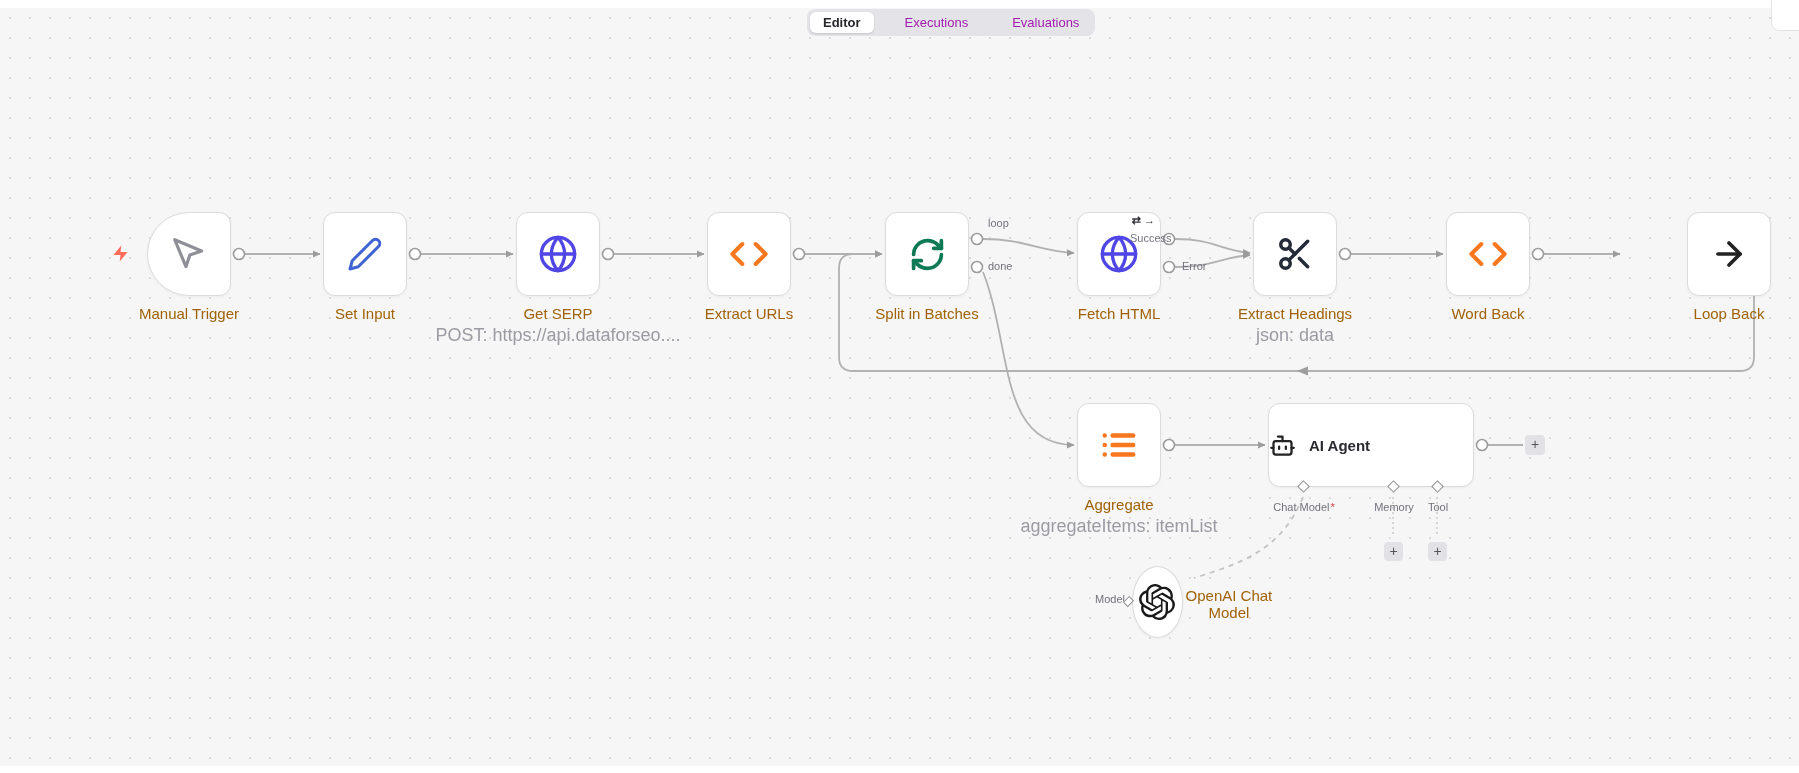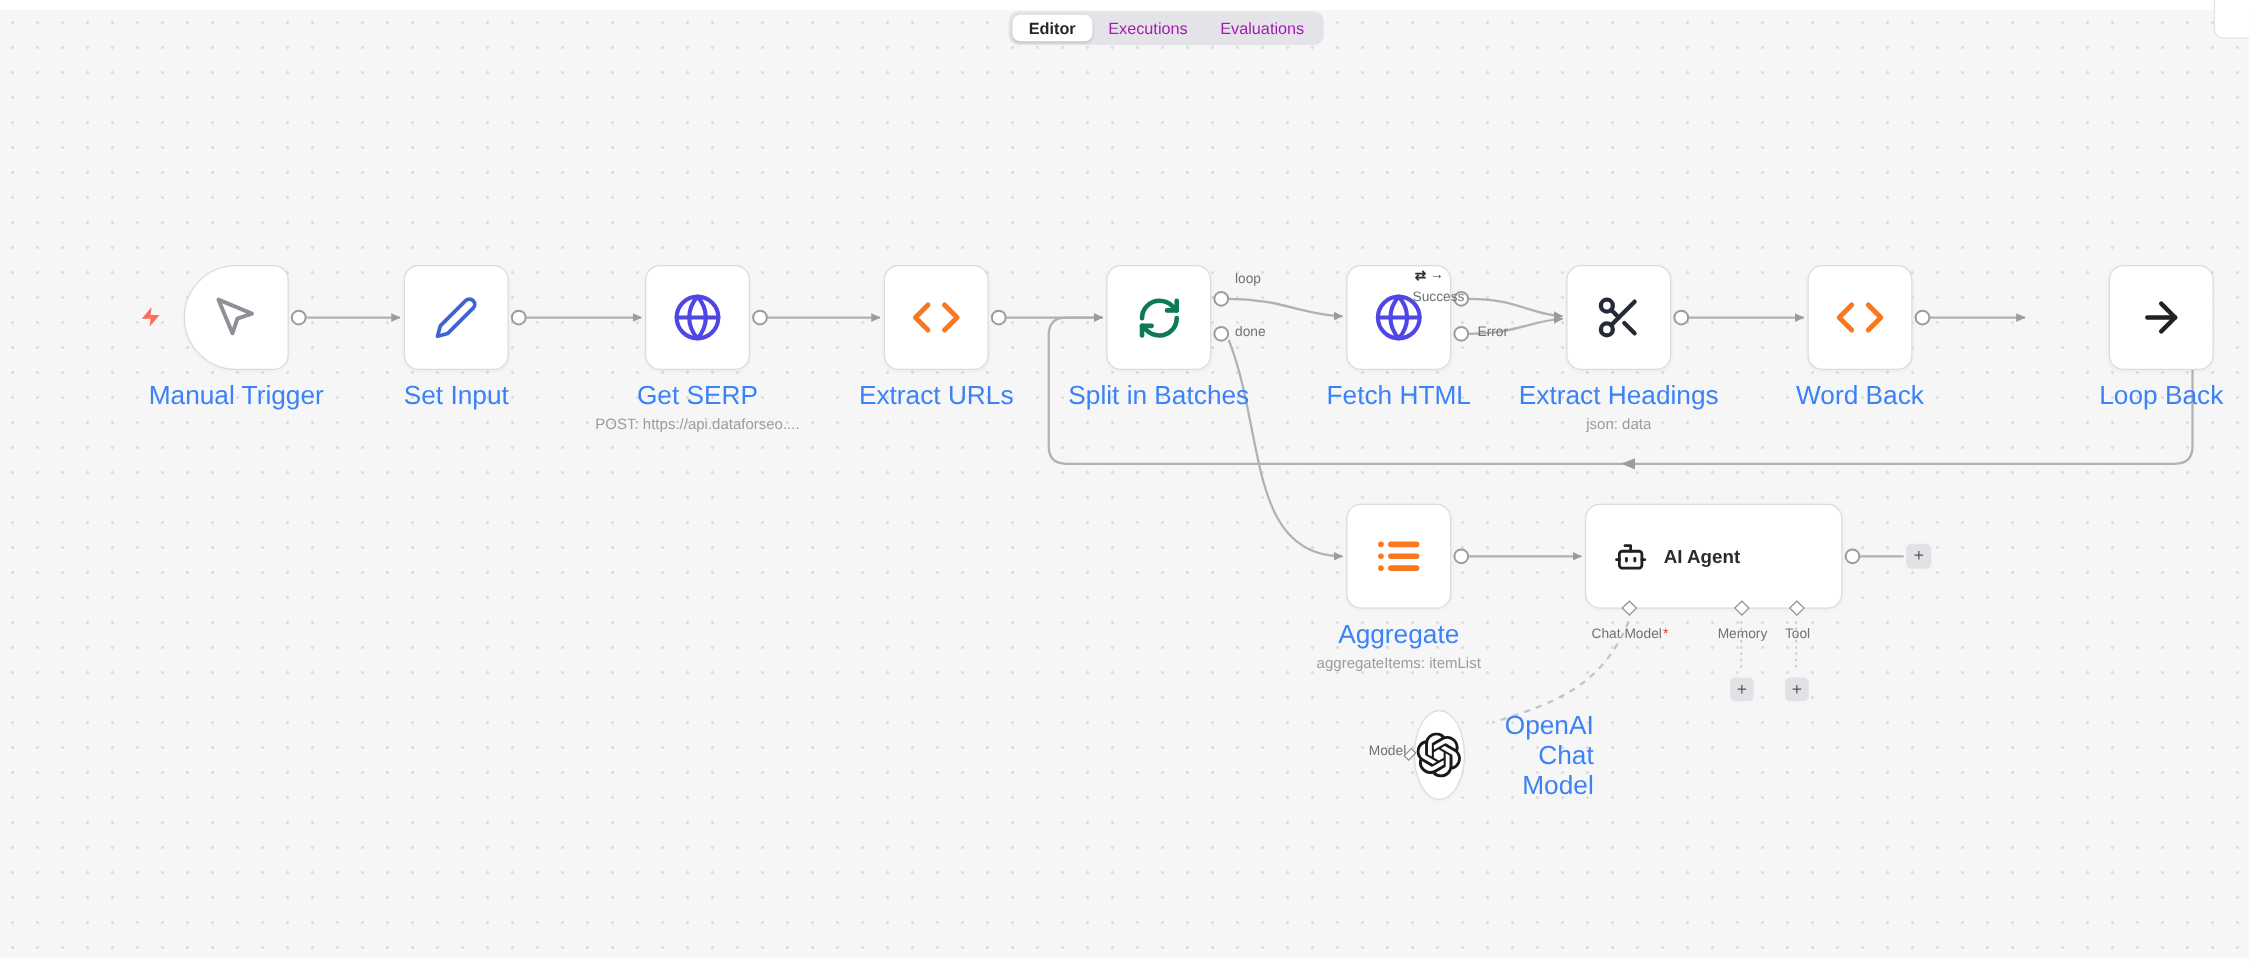--- a/index.html
+++ b/index.html
@@ -15,21 +15,21 @@
     background-size:20px 20px;
     z-index:0;
   }
   .wires{position:absolute;left:0;top:0;width:1799px;height:773px;z-index:1;}
   .wires path{pointer-events:stroke;}
 
   
   .tabbar{
     position:absolute;left:807px;top:9px;height:27px;z-index:10;
     background:#e4e4e8;border-radius:8px;display:flex;align-items:center;
-    padding:0 3px;gap:0;box-sizing:border-box;
+    padding:0 3px;gap:18px;box-sizing:border-box;
   }
   .tab{
     font-size:13px;color:#a21caf;padding:0 13px;height:21px;line-height:21px;
     border-radius:6px;cursor:pointer;white-space:nowrap;
   }
   .tab.active{background:#fff;color:#26262b;font-weight:700;box-shadow:0 1px 2px rgba(0,0,0,.14);}
 
   .corner-panel{
     position:absolute;left:1771px;top:-6px;width:40px;height:35px;z-index:10;
     background:#fff;border:1px solid #e3e3e3;border-radius:8px;
@@ -40,40 +40,40 @@
     position:absolute;top:212px;width:180px;z-index:2;
     display:flex;flex-direction:column;align-items:center;
   }
   .nwrap.row2{top:403px;}
   .nbox{
     width:84px;height:84px;background:#fff;border:1px solid #dbdbdb;border-radius:12px;
     display:flex;align-items:center;justify-content:center;position:relative;
     box-shadow:0 1px 3px rgba(60,60,60,.05);box-sizing:border-box;cursor:pointer;
   }
   .nbox.trigger{border-radius:42px 12px 12px 42px;}
-  .nlabel{margin-top:9px;font-size:21px;font-weight:500;color:#3b82f6;text-align:right;}
-  .nsub{margin-top:3px;font-size:12px;color:#9b9ba3;text-align:center;white-space:nowrap;}
+  .nlabel{margin-top:9px;font-size:15px;font-weight:500;color:#a16207;text-align:center;}
+  .nsub{margin-top:3px;font-size:18px;color:#9b9ba3;text-align:center;white-space:nowrap;}
 
   .c-gray{color:#8f8f98}.c-blue{color:#3f63d2}.c-indigo{color:#4f46e5}
   .c-orange{color:#f9771e}.c-green{color:#0e7a55}.c-navy{color:#252a38}.c-black{color:#222222}
 
   .fetch-badge{
     position:absolute;top:1px;right:5px;display:flex;gap:3px;z-index:3;
     font-size:11px;font-weight:700;color:#303038;
   }
 
   .zap{position:absolute;left:111px;top:244px;z-index:2;}
 
   .wire-label{position:absolute;font-size:11px;color:#72727c;z-index:2;white-space:nowrap;}
 
   
   .ai-box{
     position:absolute;left:1268px;top:403px;width:206px;height:84px;z-index:2;
     background:#fff;border:1px solid #dbdbdb;border-radius:12px;
-    display:flex;align-items:center;gap:13px;padding-left:22px;box-sizing:border-box;
+    display:flex;align-items:center;gap:13px;box-sizing:border-box;
     box-shadow:0 1px 3px rgba(60,60,60,.05);cursor:pointer;
   }
   .ai-title{font-size:15px;font-weight:700;color:#2a2a30;}
   .diamond{
     position:absolute;width:9px;height:9px;background:#fff;border:1.5px solid #8f8f8f;
     transform:rotate(45deg);top:78px;box-sizing:border-box;
   }
   .portlabel{position:absolute;top:97px;width:120px;text-align:center;font-size:11px;color:#72727c;}
   .req{color:#e03c3c;margin-left:1px;}
   .plusbtn{

